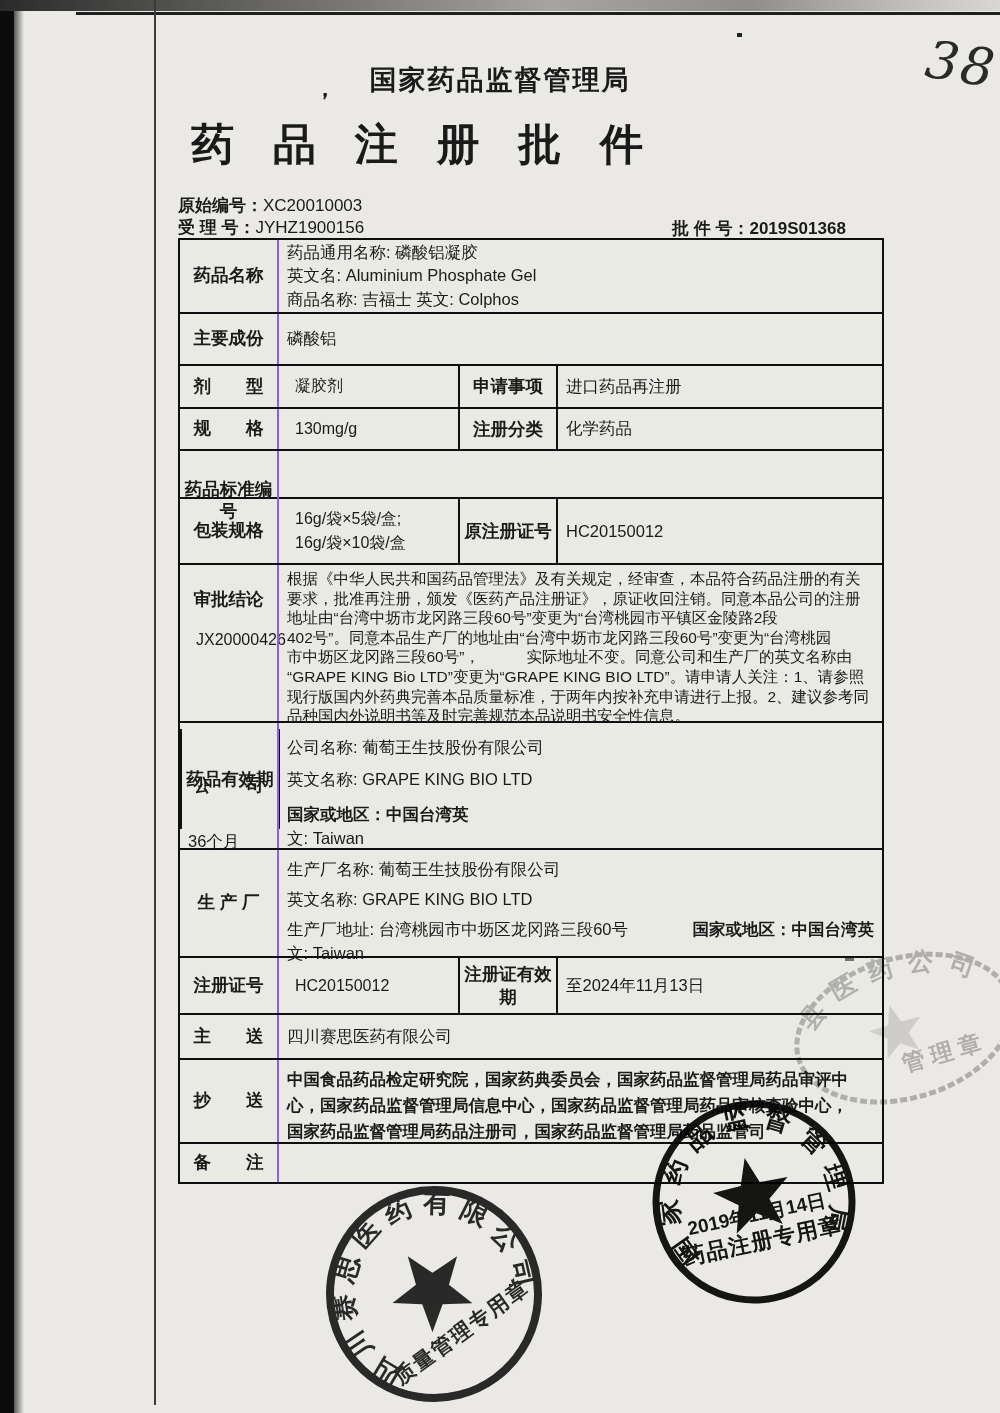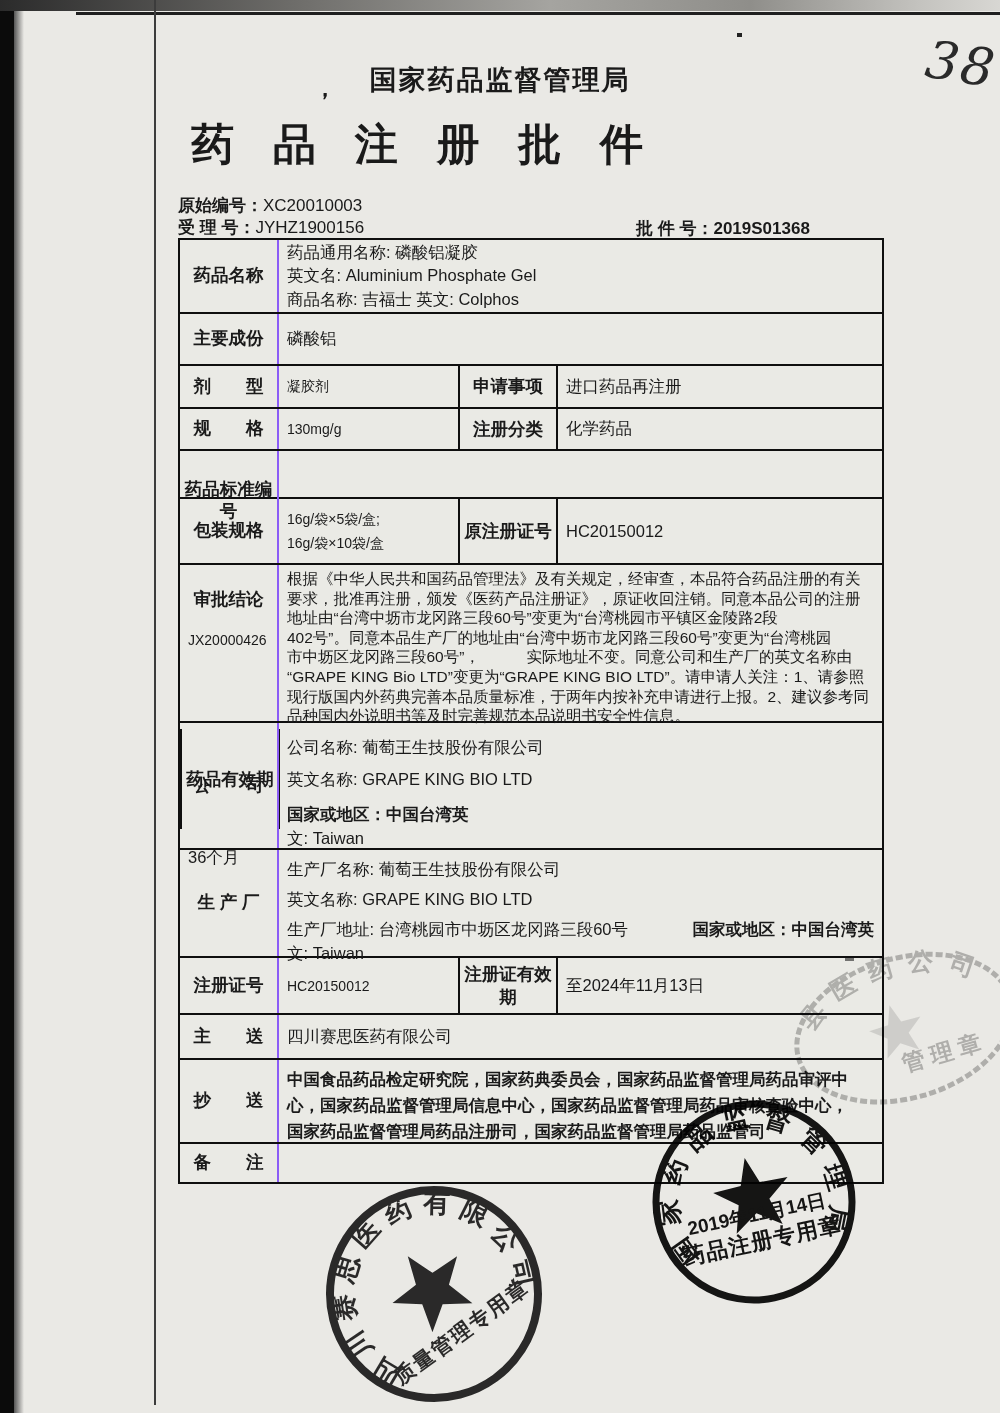--- a/index.html
+++ b/index.html
@@ -26,36 +26,36 @@
   .agency{position:absolute;left:0;top:62px;width:1000px;text-align:center;
     font-size:27px;font-weight:bold;letter-spacing:2px;}
   .doc-title{position:absolute;left:0;top:116px;width:848px;text-align:center;
     font-family:"Liberation Serif","DejaVu Serif",serif;
     font-size:43px;font-weight:bold;letter-spacing:14px;}
 
   .hline{position:absolute;font-size:17px;white-space:nowrap;}
   .hline .lab{font-weight:600;}
   .orig{left:178px;top:194px;}
   .accept{left:178px;top:216px;}
-  .approve{left:636px;top:217px;font-weight:bold;}
+  .approve{left:672px;top:217px;font-weight:bold;}
 
   
   .doc-table{position:absolute;left:178px;top:238px;width:706px;border:2px solid #0f0f0f;box-sizing:border-box;background:rgba(236,235,231,.4);}
   .t-row{display:flex;box-sizing:border-box;border-top:2px solid #0f0f0f;}
   .t-row.first{border-top:none;}
   .t-label{width:99px;flex:0 0 99px;border-right:2px solid #8b5cf6;box-sizing:border-box;
     display:flex;align-items:center;justify-content:center;text-align:center;
     font-weight:bold;font-size:17.5px;padding:2px 3px;line-height:1.25;}
   .t-label.top{align-items:flex-start;padding-top:24px;}
   .t-val{flex:1 1 auto;box-sizing:border-box;padding:2px 8px;font-size:16.5px;display:flex;flex-direction:column;justify-content:center;}
   .t-label2{width:100px;flex:0 0 100px;border-left:2px solid #0f0f0f;border-right:2px solid #0f0f0f;box-sizing:border-box;
     display:flex;align-items:center;justify-content:center;text-align:center;
     font-weight:bold;font-size:17.5px;padding:2px 4px;line-height:1.3;}
-  .t-val1{width:179px;flex:0 0 179px;box-sizing:border-box;padding:2px 8px;font-size:14px;display:flex;flex-direction:column;justify-content:center;}
-  .t-val2{flex:1 1 auto;box-sizing:border-box;padding:18px 8px;font-size:16.5px;display:flex;flex-direction:column;justify-content:center;}
+  .t-val1{width:179px;flex:0 0 179px;box-sizing:border-box;padding:2px 16px;font-size:16px;display:flex;flex-direction:column;justify-content:center;}
+  .t-val2{flex:1 1 auto;box-sizing:border-box;padding:2px 8px;font-size:16.5px;display:flex;flex-direction:column;justify-content:center;}
   .pre{white-space:pre-line;}
   .conclusion{font-size:15.5px;line-height:19.6px;font-weight:500;justify-content:flex-start;padding-top:4px;}
   .copytext{font-weight:600;line-height:26px;justify-content:flex-start;padding-top:6px;}
   .block-line{line-height:32px;white-space:nowrap;}
   .addr-line{display:flex;justify-content:space-between;line-height:26px;margin-top:6px;}
   .addr-line .region{font-weight:bold;}
   .cont-line{line-height:22px;}
 
   
   .stamp{position:absolute;mix-blend-mode:multiply;pointer-events:none;}

